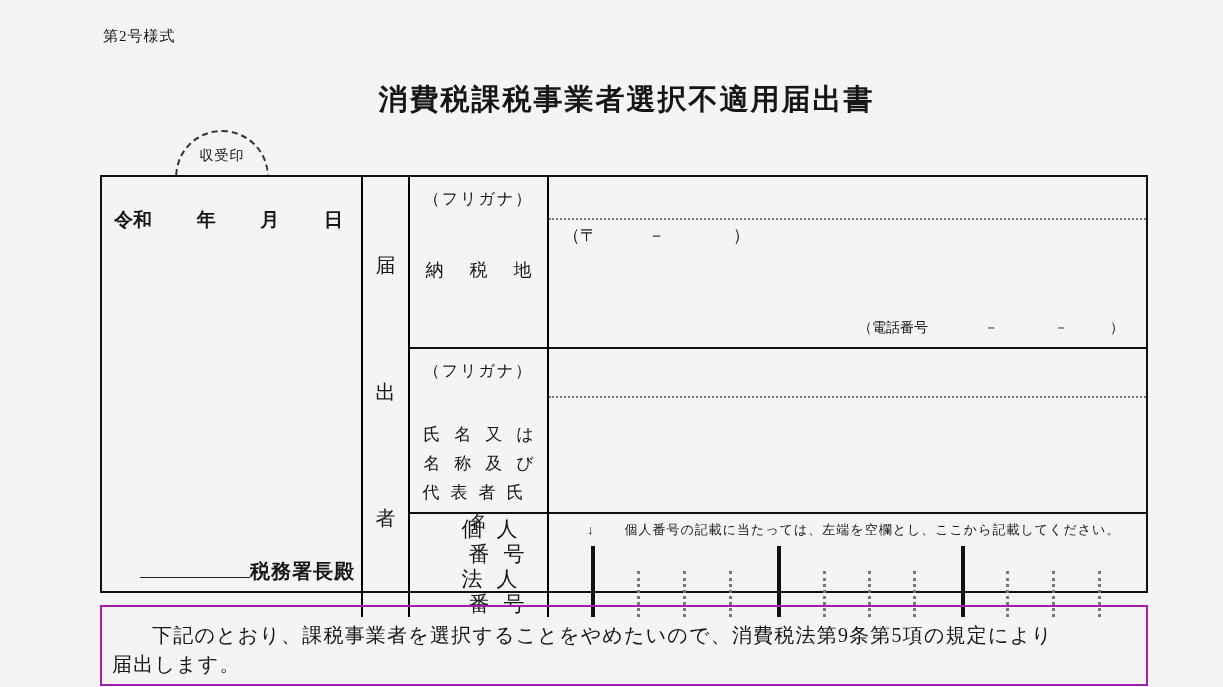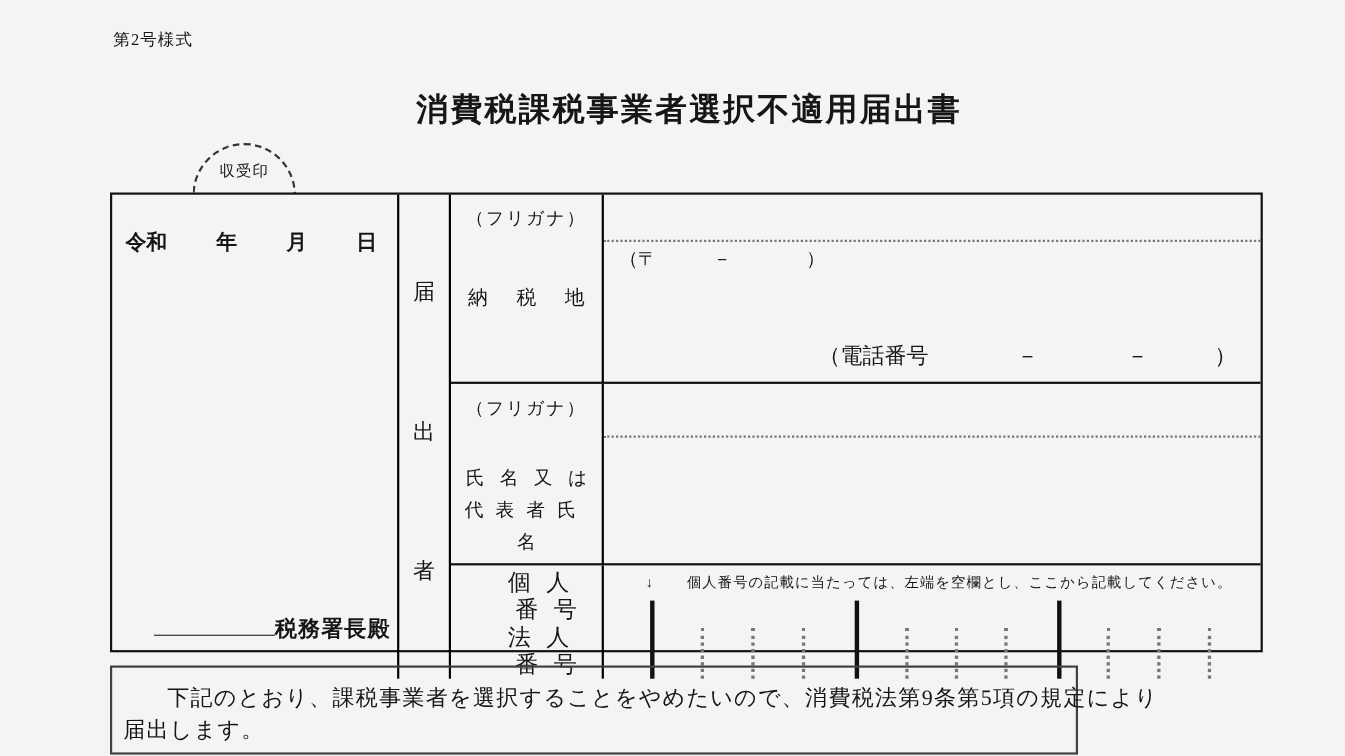--- a/index.html
+++ b/index.html
@@ -52,31 +52,31 @@
   .spread5{letter-spacing:11px;margin-right:-11px;}
   .cell-c1 .center-label{margin-top:48px;font-size:18px;}
   .name-lines{margin-top:38px;font-size:17px;line-height:29px;}
   .name-lines div{text-align:center;}
   .num-lines{padding-top:3px;font-size:21px;line-height:25px;padding-left:36px;}
   .num-lines div{text-align:center;}
   .furigana-strip{border-bottom:2px dotted #777;}
   .strip1{height:41px;}
   .strip2{height:47px;}
   .postal{margin:4px 0 0 14px;font-size:17px;}
-  .phone{position:absolute;right:22px;bottom:10px;font-size:20px;margin-left:46px;}
+  .phone{position:absolute;right:22px;bottom:10px;font-size:14px;margin-left:46px;}
   
   .num-instruction{position:absolute;top:7px;left:38px;right:6px;
     font-size:13px;letter-spacing:1px;white-space:nowrap;}
   .num-instruction .arrow{display:inline-block;margin-right:30px;}
   .tick-solid{position:absolute;width:4px;background:#111;top:32px;bottom:0;}
   .tick-dot{position:absolute;border-left:3px dotted #777;top:57px;bottom:0;}
   
   .declaration-box{
-    position:absolute;left:100px;top:605px;width:880px;height:81px;
-    box-sizing:border-box;border:2px solid #404040;
+    position:absolute;left:100px;top:605px;width:1048px;height:81px;
+    box-sizing:border-box;border:2px solid #a21caf;
     font-size:20px;letter-spacing:1.2px;line-height:29px;
     padding:14px 18px 0 10px;
   }
   .decl-line1{text-indent:40px;white-space:nowrap;}
 </style>
 </head>
 <body>
 
 <div class="page">
 
@@ -119,20 +119,21 @@
     <div class="cell b-b">
       <div class="furigana-strip strip1"></div>
       <div class="postal">（〒　　　－　　　　）</div>
       <div class="phone">（電話番号　　　　－　　　　－　　　）</div>
     </div>
 
     <div class="cell b-r b-b">
       <div class="furigana-label">（フリガナ）</div>
       <div class="name-lines">
         <div><span class="spread4">氏名又は</span></div>
+        <div><span class="spread4">名称及び</span></div>
         <div><span class="spread5">代表者氏名</span></div>
       </div>
     </div>
 
     <div class="cell b-b">
       <div class="furigana-strip strip2"></div>
     </div>
 
     <div class="cell b-r">
       <div class="num-lines">

